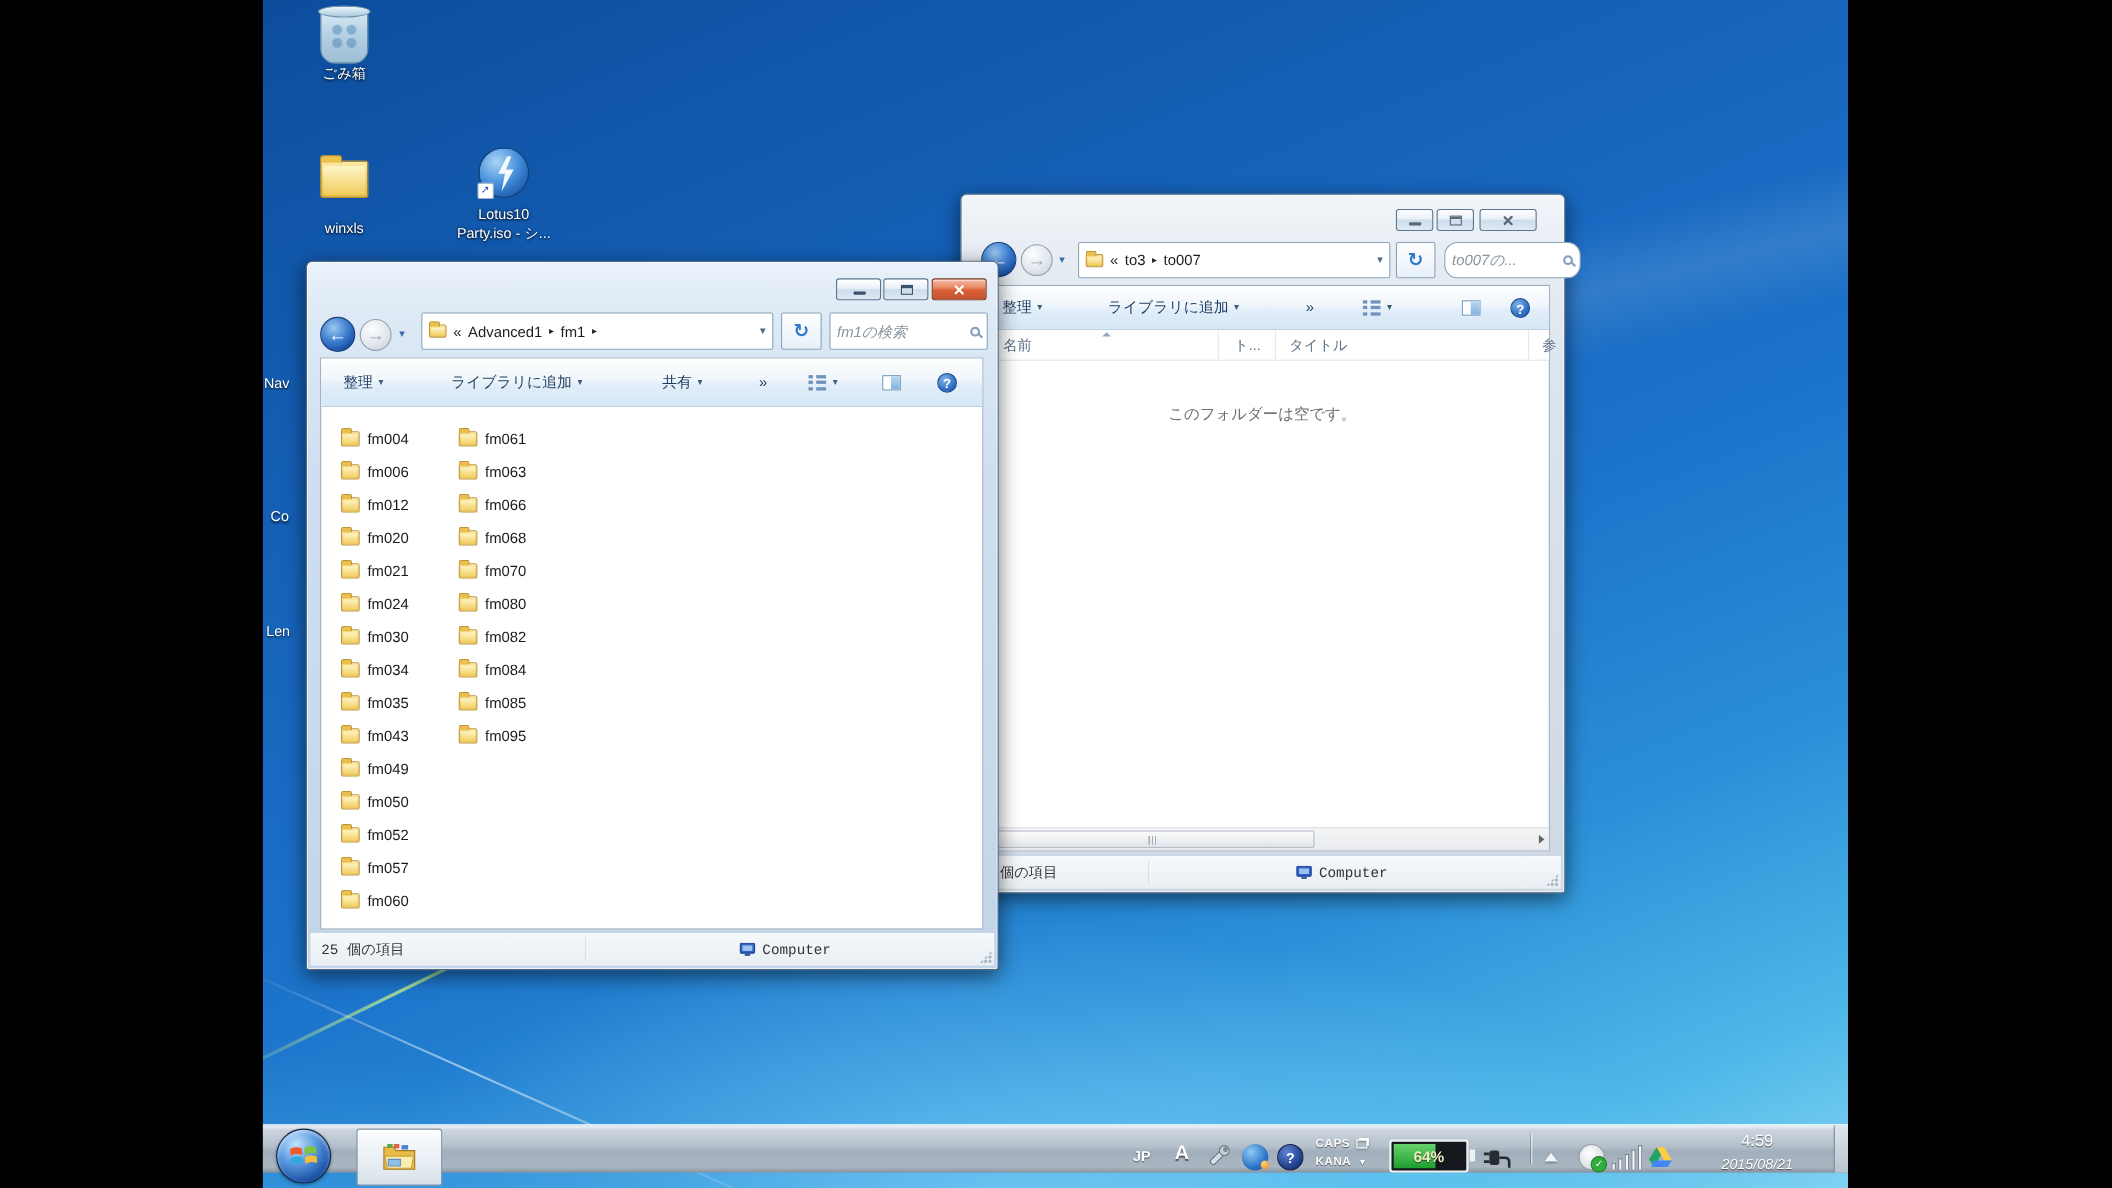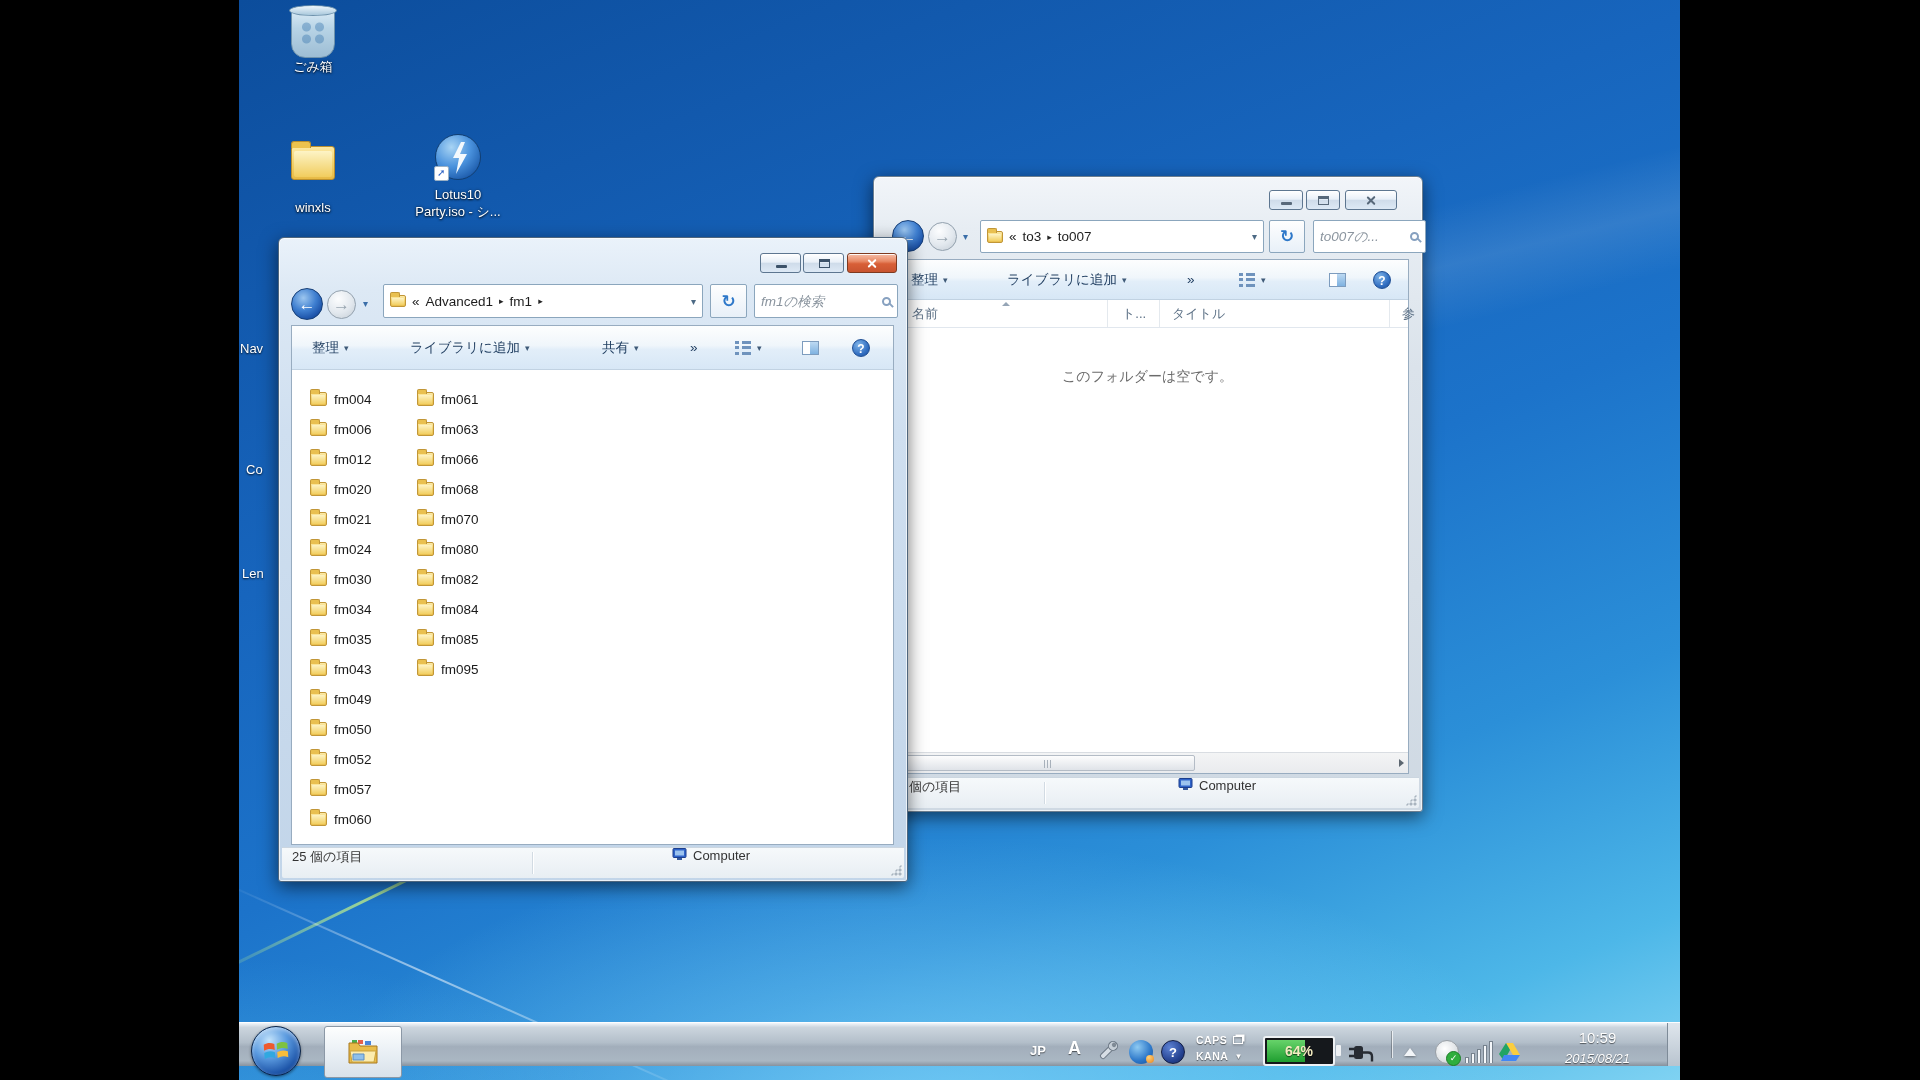--- a/index.html
+++ b/index.html
@@ -143,21 +143,21 @@
 
   .flist { position:absolute; }
   .fcol { position:absolute; top:0; }
   .fitem { height:30px; display:flex; align-items:center; gap:7px; cursor:pointer; }
   .flabel { font-size:13.5px; color:#1a1a1a; }
 
   .statusbar { position:absolute; left:3px; right:3px; bottom:3px; height:31px;
      background:linear-gradient(180deg,#f6f9fb,#e8eef3); border-top:1px solid #cbd6e0;
      border-radius:0 0 2px 2px; font-size:13px; color:#333; }
   .statusbar .sdiv { position:absolute; top:4px; bottom:4px; width:1px; background:#d2dbe3; box-shadow:1px 0 0 #fff; }
-  .sitem { position:absolute; top:0; bottom:0; display:flex; align-items:flex-start; gap:6px; }
+  .sitem { position:absolute; top:0; bottom:0; display:flex; align-items:center; gap:6px;font-family:Liberation Mono, monospace; }
   .grip { position:absolute; right:2px; bottom:2px; width:12px; height:12px;
      background:radial-gradient(circle at 2px 2px,#a9b4bf 1.3px,transparent 1.8px); background-size:4px 4px;
      clip-path:polygon(100% 0,100% 100%,0 100%); cursor:nwse-resize; }
 
   
   .hdrrow { position:absolute; left:0; right:0; background:#fff; border-bottom:1px solid #e1e7ee;
      font-size:13px; color:#5d7186; }
   .hseg { position:absolute; top:0; bottom:0; border-right:1px solid #e4e9ee; display:flex; align-items:center; cursor:pointer; }
   .sortup { position:absolute; width:0; height:0; border-left:4px solid transparent; border-right:4px solid transparent;
      border-bottom:4px solid #95a5b6; }
@@ -270,21 +270,21 @@
 
     <div class="abox" style="left:106px;top:43px;width:284px;height:33px;">
       <span class="fico mini"></span>
       <span class="crumb">«</span>
       <span class="crumb">to3</span>
       <span class="crumb-sep">▸</span>
       <span class="crumb">to007</span>
       <span class="caret-end">▾</span>
     </div>
     <div class="refreshb" style="left:395px;top:43px;width:36px;height:33px;">↻</div>
-    <div class="sbox" style="left:439px;top:43px;width:113px;height:33px;">
+    <div class="sbox" style="left:439px;top:43px;width:124px;height:33px;border-radius:12px;">
       <input type="text" placeholder="to007の..." style="">
       <span class="mag"></span>
     </div>
 
     <div class="client" style="left:12px;top:82px;right:13px;bottom:37px;">
       <div class="cmdbar" style="height:40px;">
         <div class="citem" style="left:24px;">
           <span>整理</span>
             <span class="ccaret">▾</span>
         </div>
@@ -610,20 +610,20 @@
         <span style="height:22px;"></span>
     </div>
 
     <svg class="abs" style="left:1258px;top:17px;" width="26" height="24">
       <polygon points="9,3 16,3 23,15 16,15" fill="#fbcd3f"></polygon>
       <polygon points="9,3 13,10 7,21 2,14" fill="#21a464"></polygon>
       <polygon points="7,15 23,15 19,21 4,21" fill="#4387f4"></polygon>
     </svg>
 
     <div class="abs" style="left:1301px;top:6px;width:115px;text-align:center;">
-      <div class="tray-txt" style="position:static;font-size:15px;">10:59</div>
+      <div class="tray-txt" style="position:static;font-size:15px;">4:59</div>
       <div class="tray-txt" style="position:static;font-size:13px;margin-top:5px;font-style:italic;">2015/08/21</div>
     </div>
 
     <div class="showdesk"></div>
   </div>
 
 </div>
 
 </body></html>

